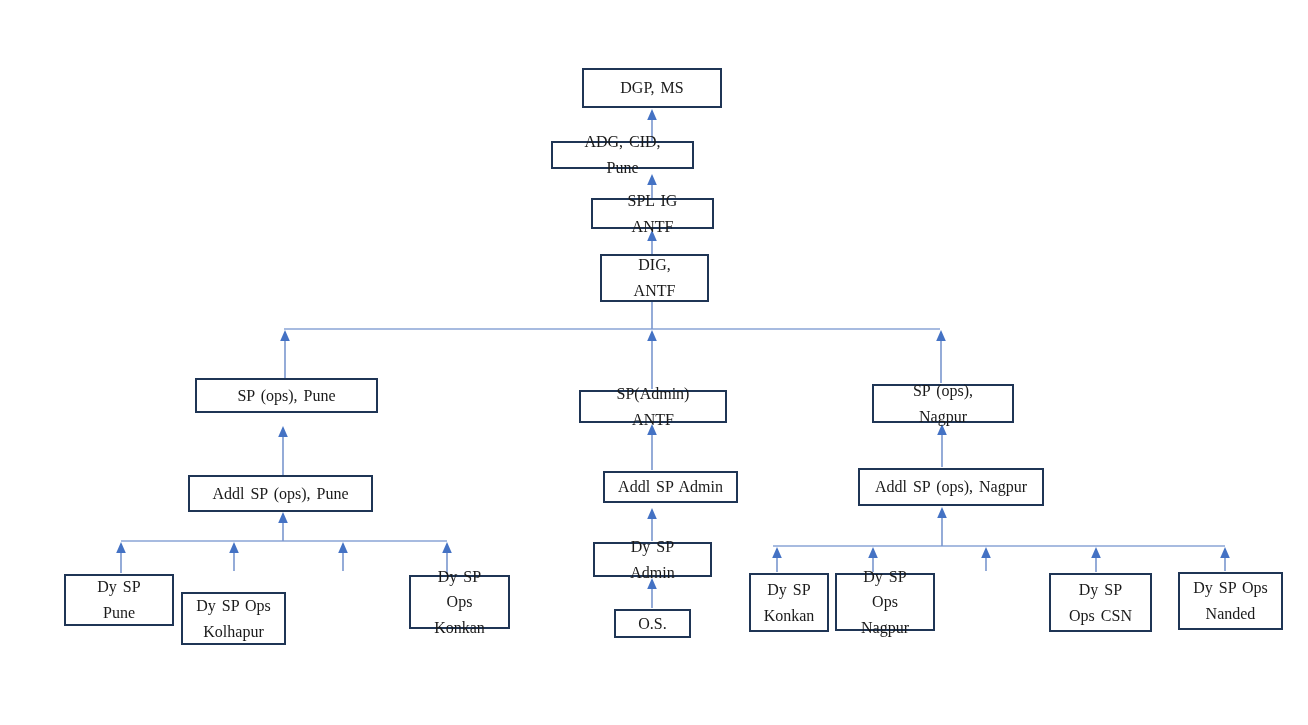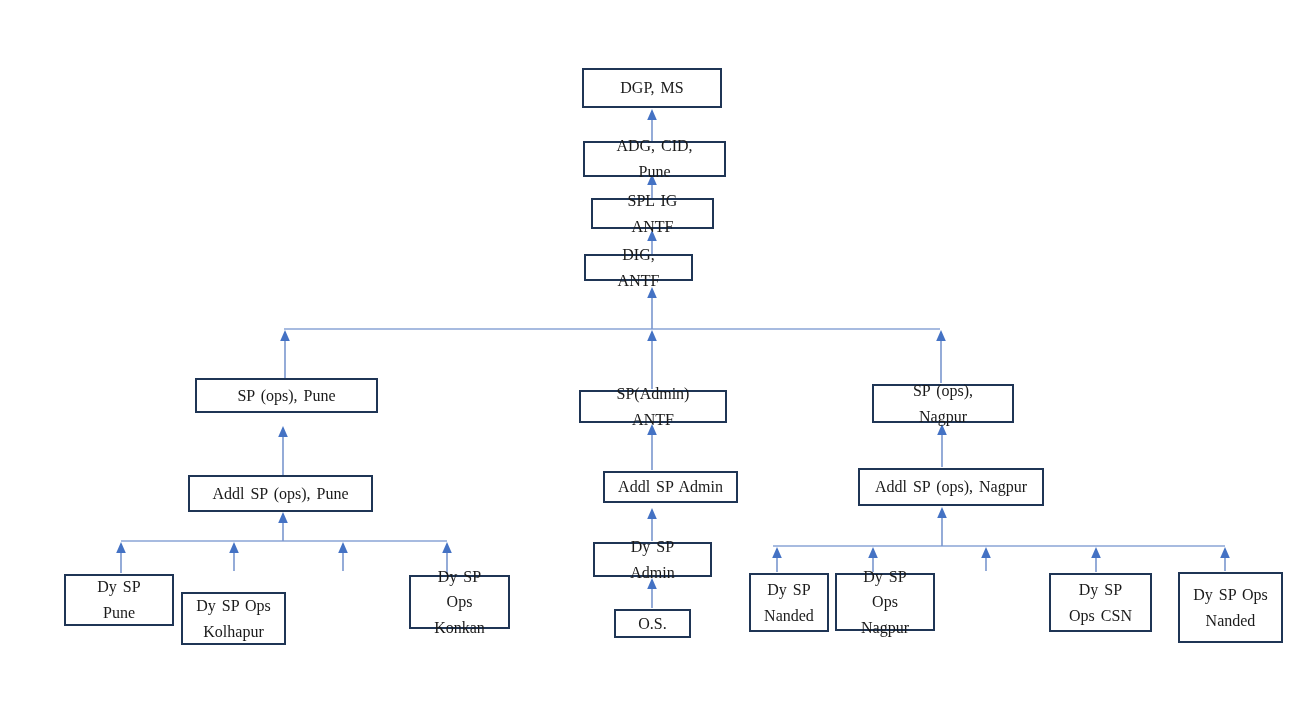--- a/index.html
+++ b/index.html
@@ -75,37 +75,37 @@
     <line class="rail" x1="773" y1="546" x2="1225" y2="546"></line>
     <line x1="942" y1="546" x2="942" y2="509" marker-end="url(#ah)"></line>
     <line x1="777" y1="572" x2="777" y2="549" marker-end="url(#ah)"></line>
     <line x1="873" y1="572" x2="873" y2="549" marker-end="url(#ah)"></line>
     <line x1="986" y1="571" x2="986" y2="549" marker-end="url(#ah)"></line>
     <line x1="1096" y1="572" x2="1096" y2="549" marker-end="url(#ah)"></line>
     <line x1="1225" y1="571" x2="1225" y2="549" marker-end="url(#ah)"></line>
   </svg>
 
   <div class="node heavy" style="left:582px;top:68px;width:140px;height:40px">DGP, MS</div>
-  <div class="node" style="left:583px;top:141px;width:143px;height:36px">ADG, CID, Pune</div>
+  <div class="node" style="left:551px;top:141px;width:143px;height:28px">ADG, CID, Pune</div>
   <div class="node" style="left:591px;top:198px;width:123px;height:31px">SPL IG ANTF</div>
-  <div class="node" style="left:584px;top:254px;width:109px;height:27px">DIG, ANTF</div>
+  <div class="node" style="left:600px;top:254px;width:109px;height:48px">DIG, ANTF</div>
 
   <div class="node" style="left:195px;top:378px;width:183px;height:35px">SP (ops), Pune</div>
   <div class="node" style="left:579px;top:390px;width:148px;height:33px">SP(Admin) ANTF</div>
   <div class="node" style="left:872px;top:384px;width:142px;height:39px">SP (ops), Nagpur</div>
 
   <div class="node" style="left:188px;top:475px;width:185px;height:37px">Addl SP (ops), Pune</div>
   <div class="node" style="left:603px;top:471px;width:135px;height:32px">Addl SP Admin</div>
   <div class="node" style="left:858px;top:468px;width:186px;height:38px">Addl SP (ops), Nagpur</div>
 
   <div class="node" style="left:64px;top:574px;width:110px;height:52px">Dy SP Pune</div>
   <div class="node" style="left:181px;top:592px;width:105px;height:53px">Dy SP Ops Kolhapur</div>
   <div class="node" style="left:409px;top:575px;width:101px;height:54px">Dy SP Ops Konkan</div>
 
   <div class="node" style="left:593px;top:542px;width:119px;height:35px">Dy SP Admin</div>
   <div class="node" style="left:614px;top:609px;width:77px;height:29px">O.S.</div>
 
-  <div class="node" style="left:749px;top:573px;width:80px;height:59px">Dy SP Nanded</div>
+  <div class="node" style="left:749px;top:573px;width:80px;height:59px">Dy SP Konkan</div>
   <div class="node" style="left:835px;top:573px;width:100px;height:58px">Dy SP Ops Nagpur</div>
   <div class="node" style="left:1049px;top:573px;width:103px;height:59px">Dy SP Ops CSN</div>
-  <div class="node" style="left:1178px;top:572px;width:105px;height:71px">Dy SP Ops Nanded</div>
+  <div class="node" style="left:1178px;top:572px;width:105px;height:58px">Dy SP Ops Nanded</div>
 
 </div>
 
 </body></html>

